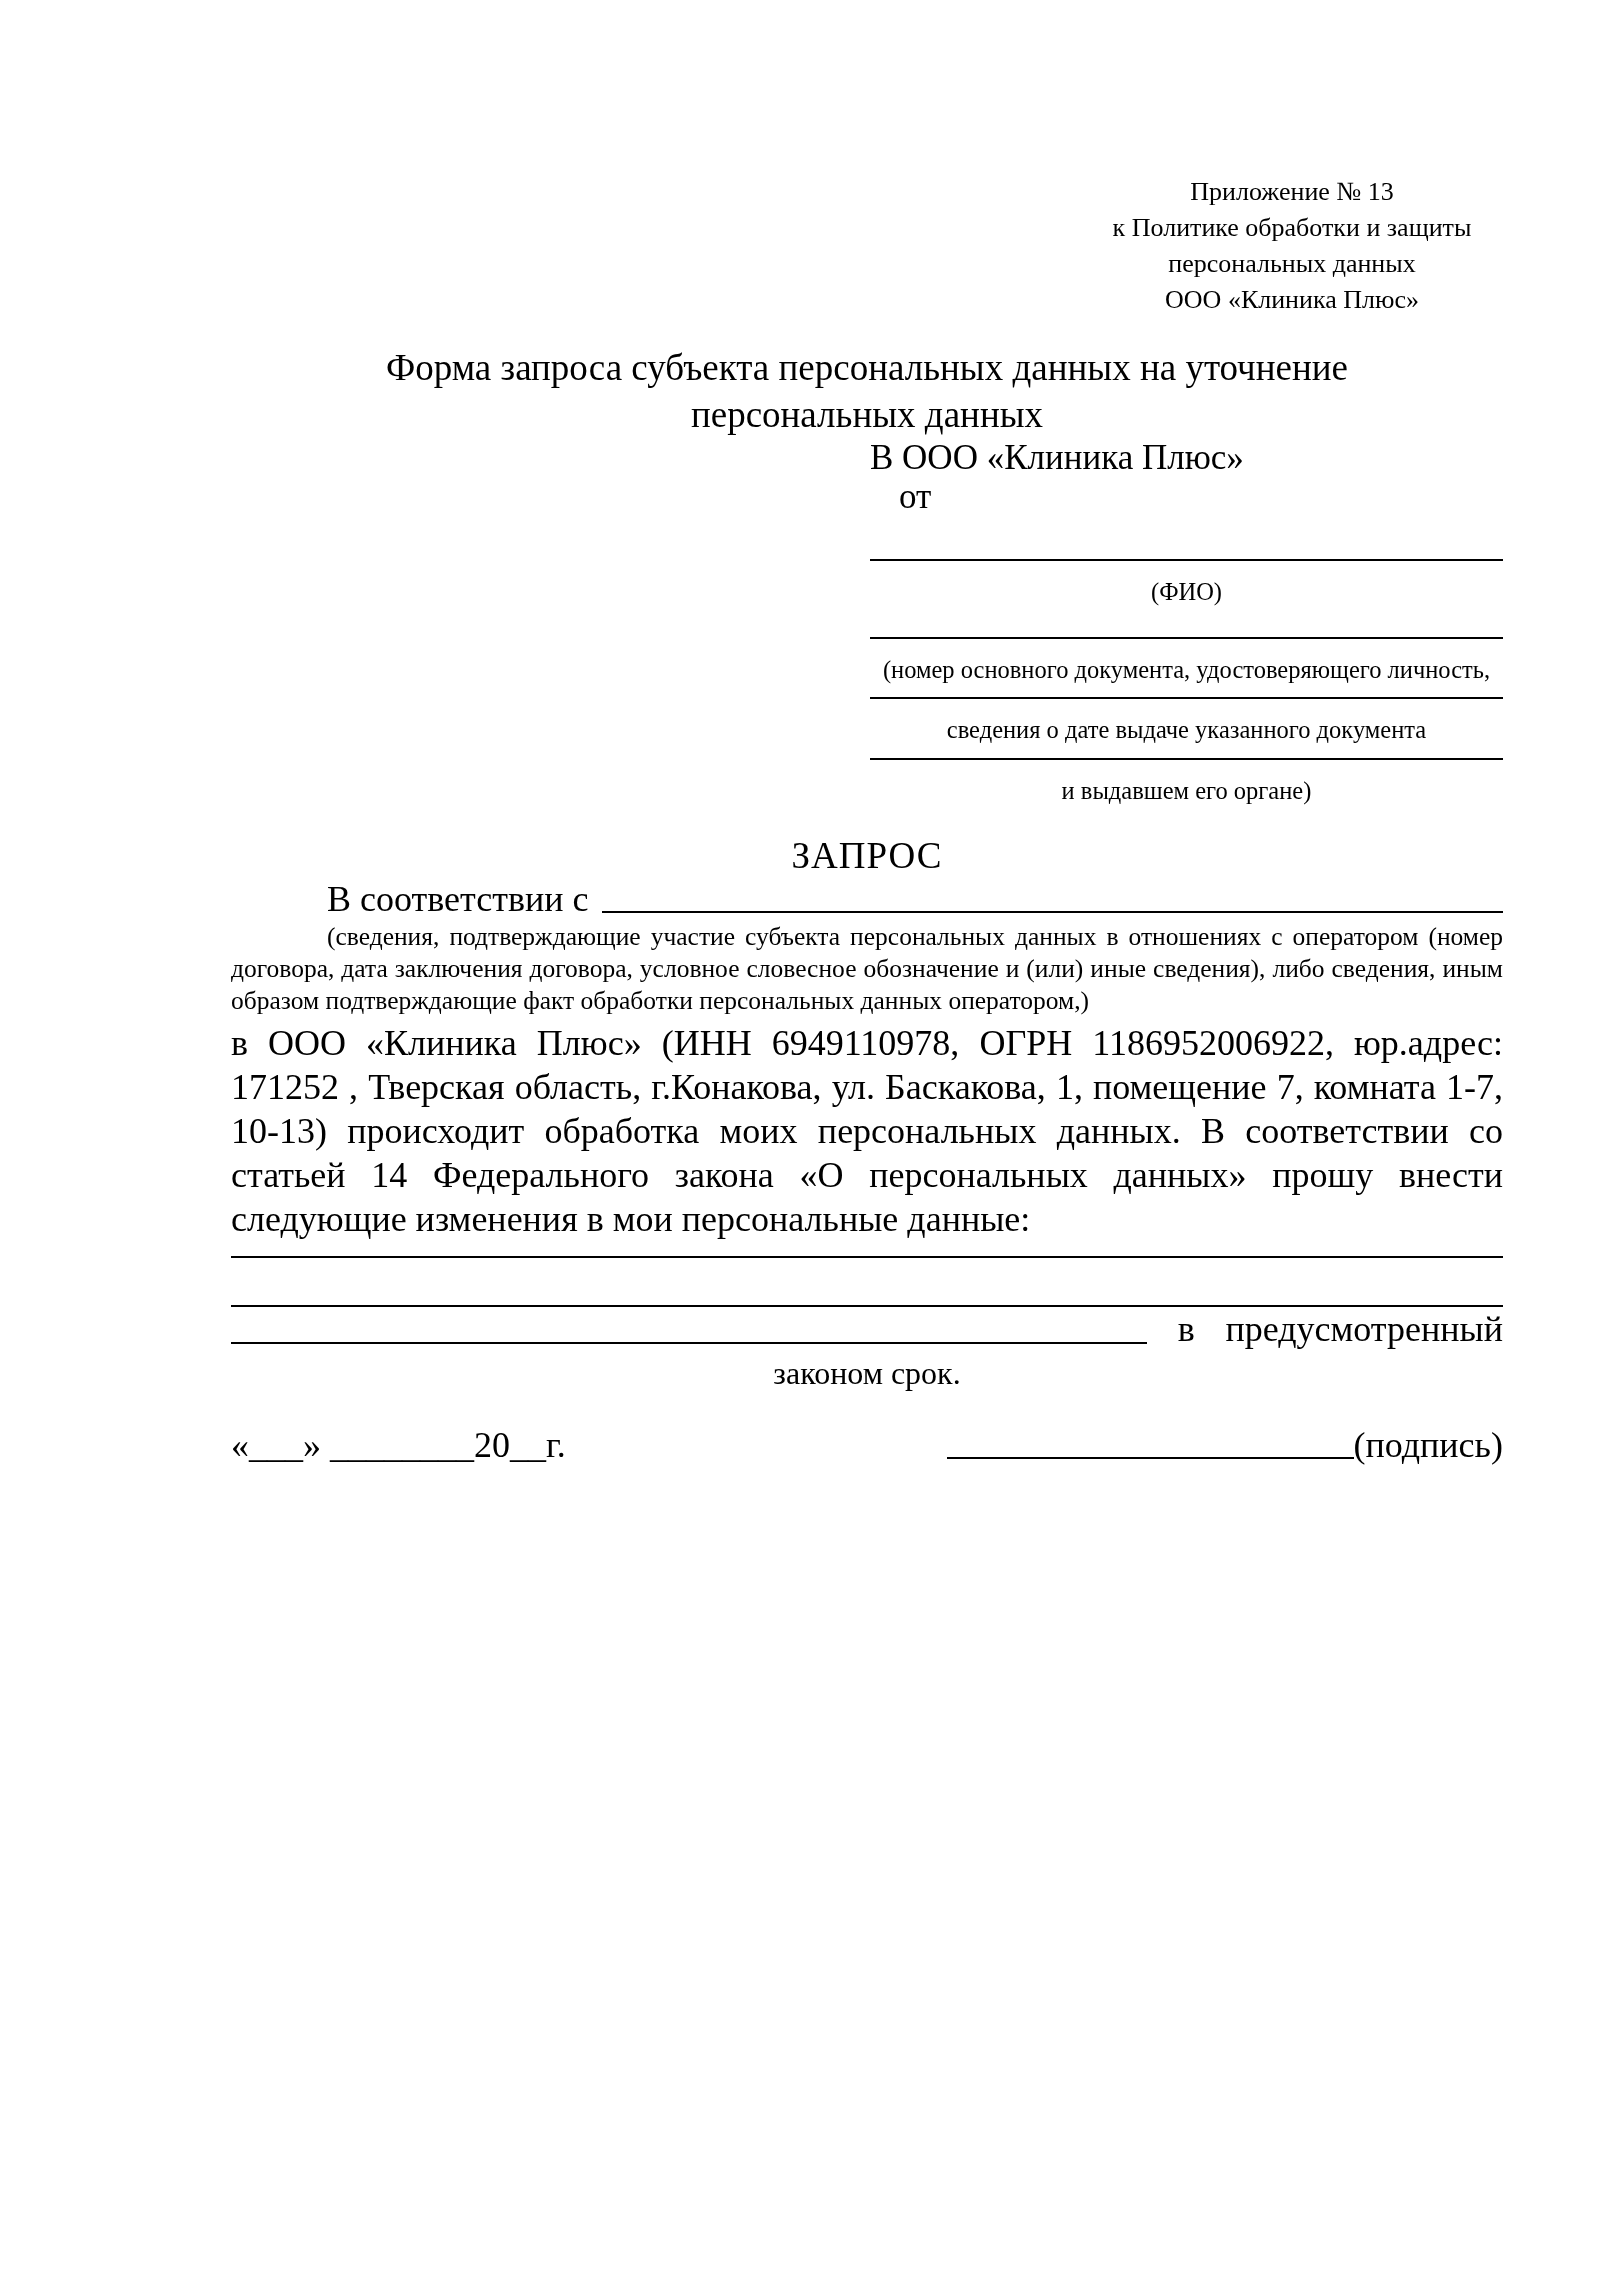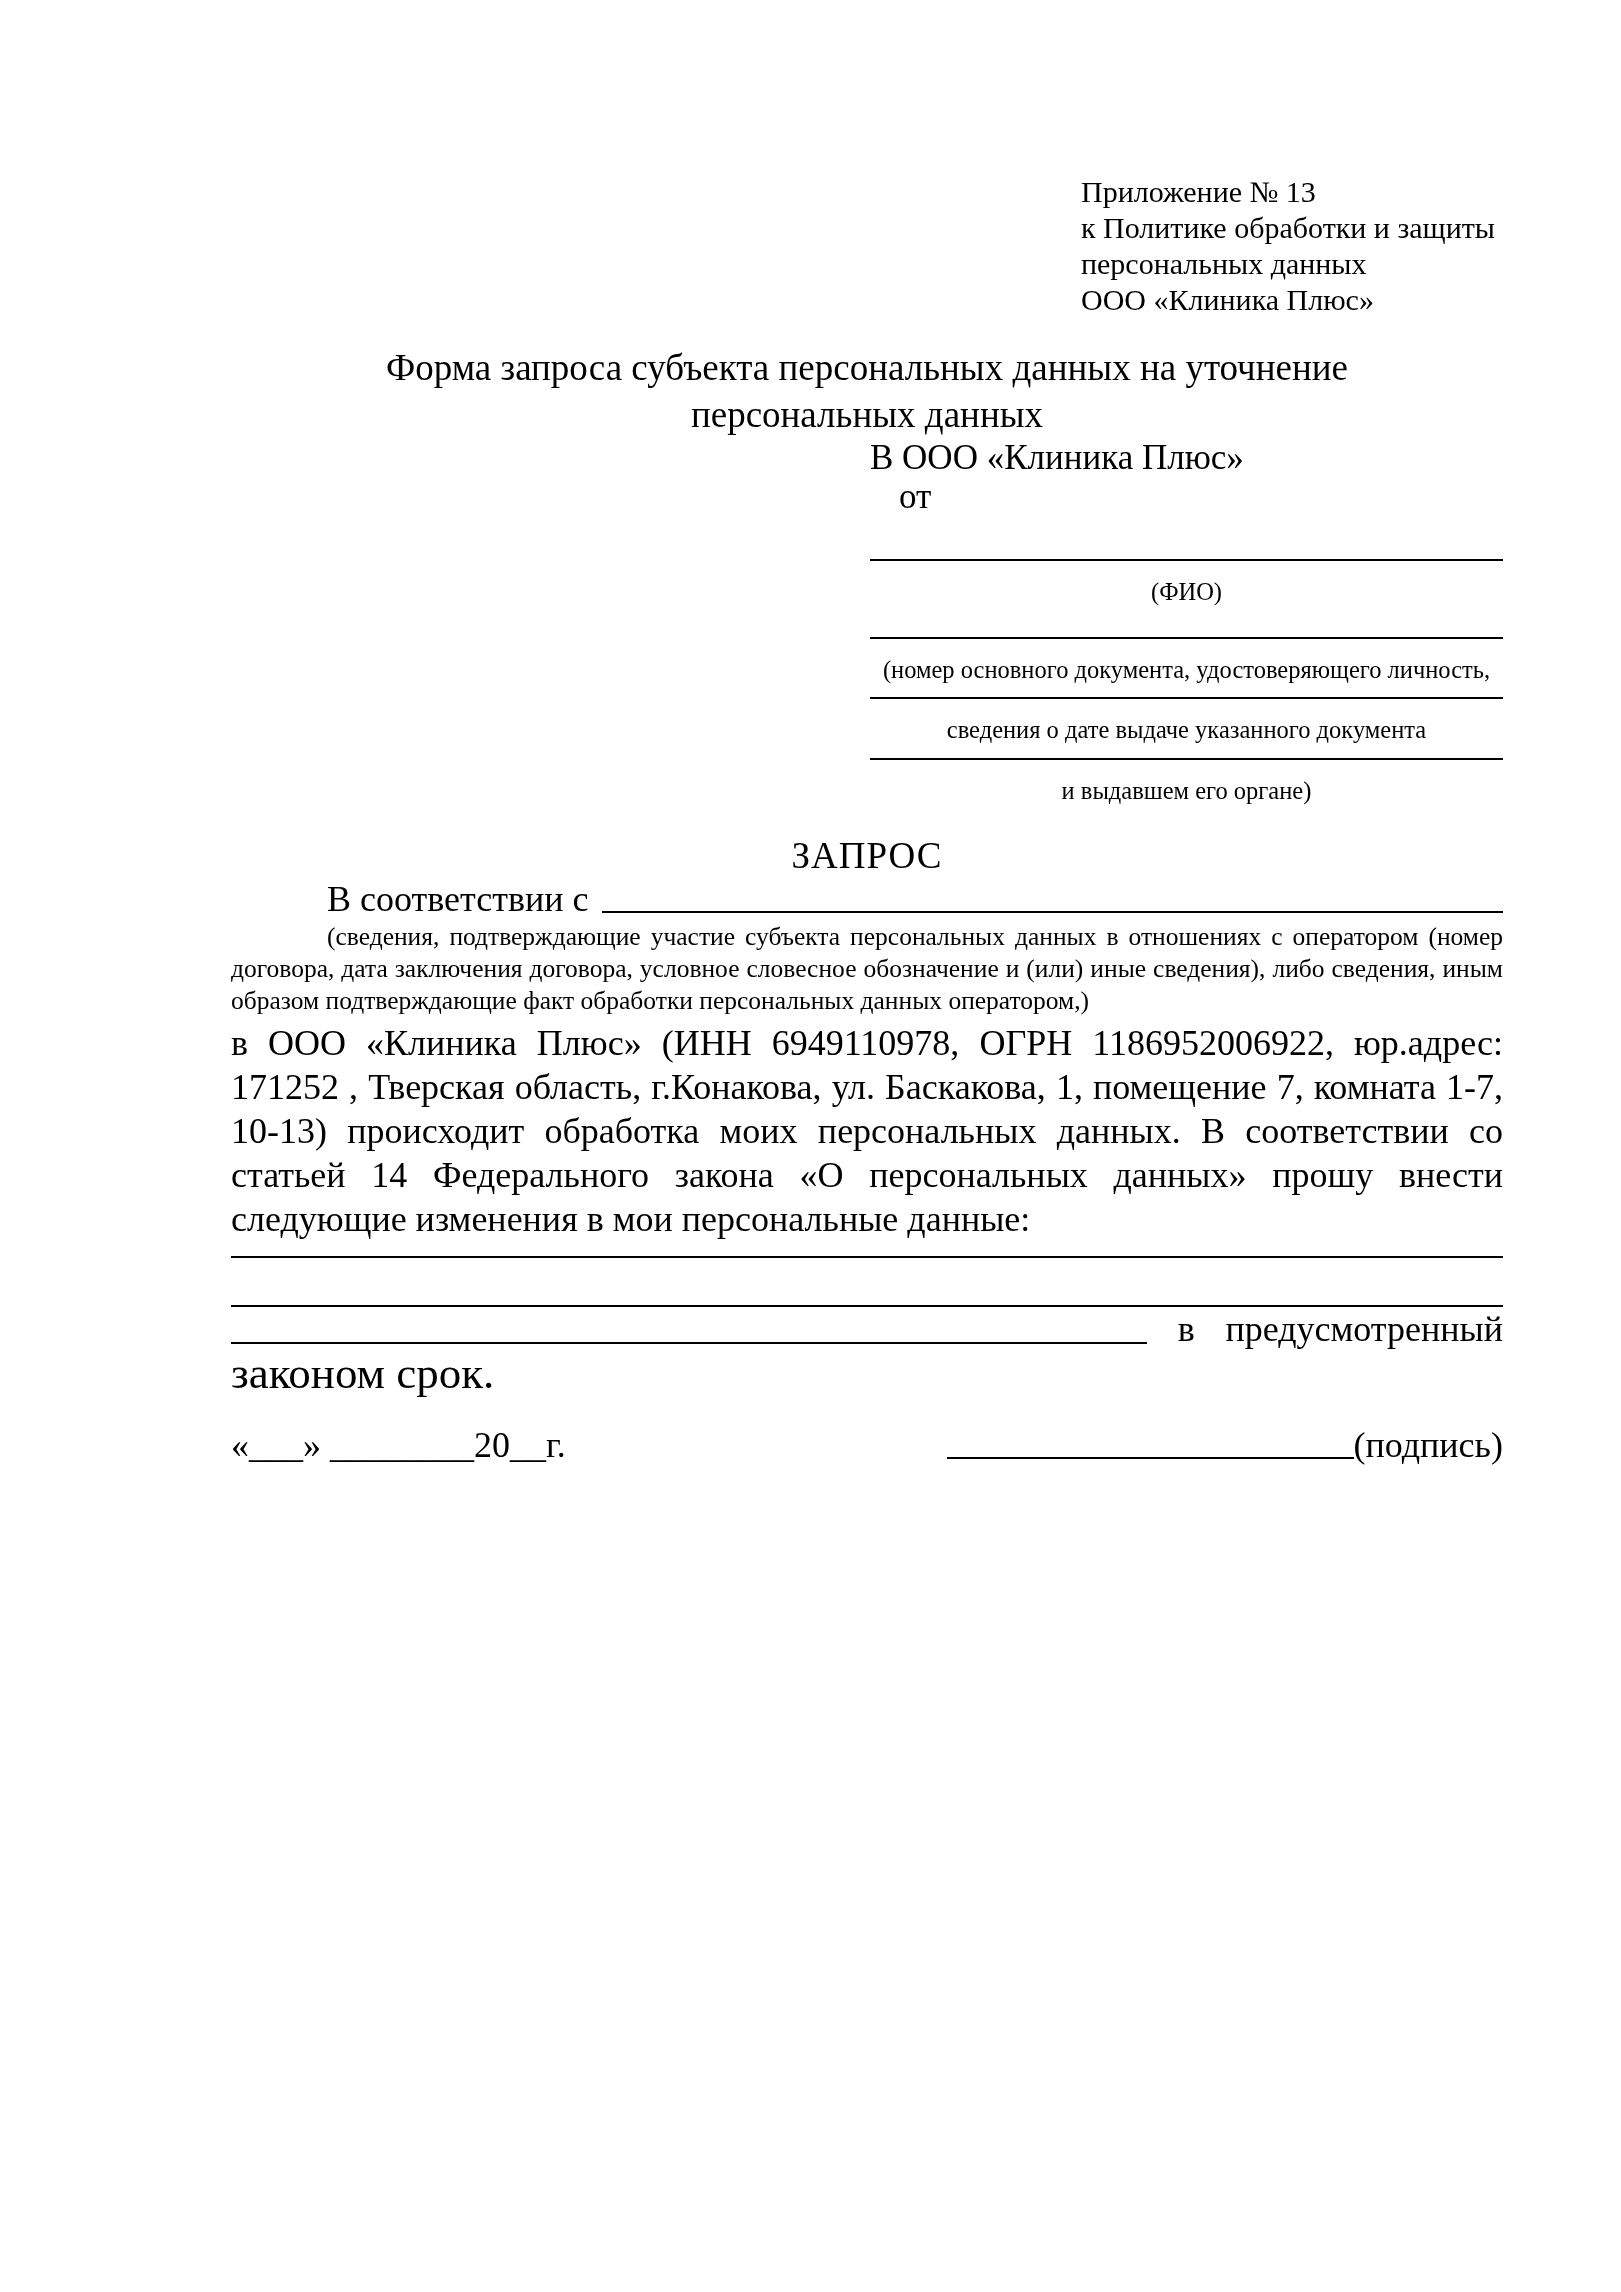--- a/index.html
+++ b/index.html
@@ -18,23 +18,23 @@
     position: relative;
     box-sizing: border-box;
     width: 1621px;
     height: 2293px;
     padding: 174px 118px 0 231px;
     background: #ffffff;
   }
   
   .appendix {
     margin-left: 850px;
-    font-size: 30px;
+    font-size: 26px;
     line-height: 36px;
-    text-align: left;
+    text-align: center;
   }
   
   .doc-title {
     margin: 25.5px auto 0;
     max-width: 1137px;
     font-size: 37px;
     line-height: 47px;
     font-weight: normal;
     text-align: center;
   }
@@ -115,22 +115,23 @@
     align-items: flex-end;
     font-size: 36px;
     line-height: 44px;
   }
   .addr-row .aline {
     width: 916px;
     margin-bottom: 7.8px;
     border-bottom: 2.9px solid #000;
   }
   .closing-line {
-    font-size: 45px;
-    line-height: 44px;
+    font-size: 32px;
+    line-height: 44px;
+    text-align: center;
   }
   .sign-row {
     margin-top: 27.4px;
     display: flex;
     justify-content: space-between;
     align-items: flex-end;
     font-size: 36px;
     line-height: 44px;
     gap: 6px;
   }

